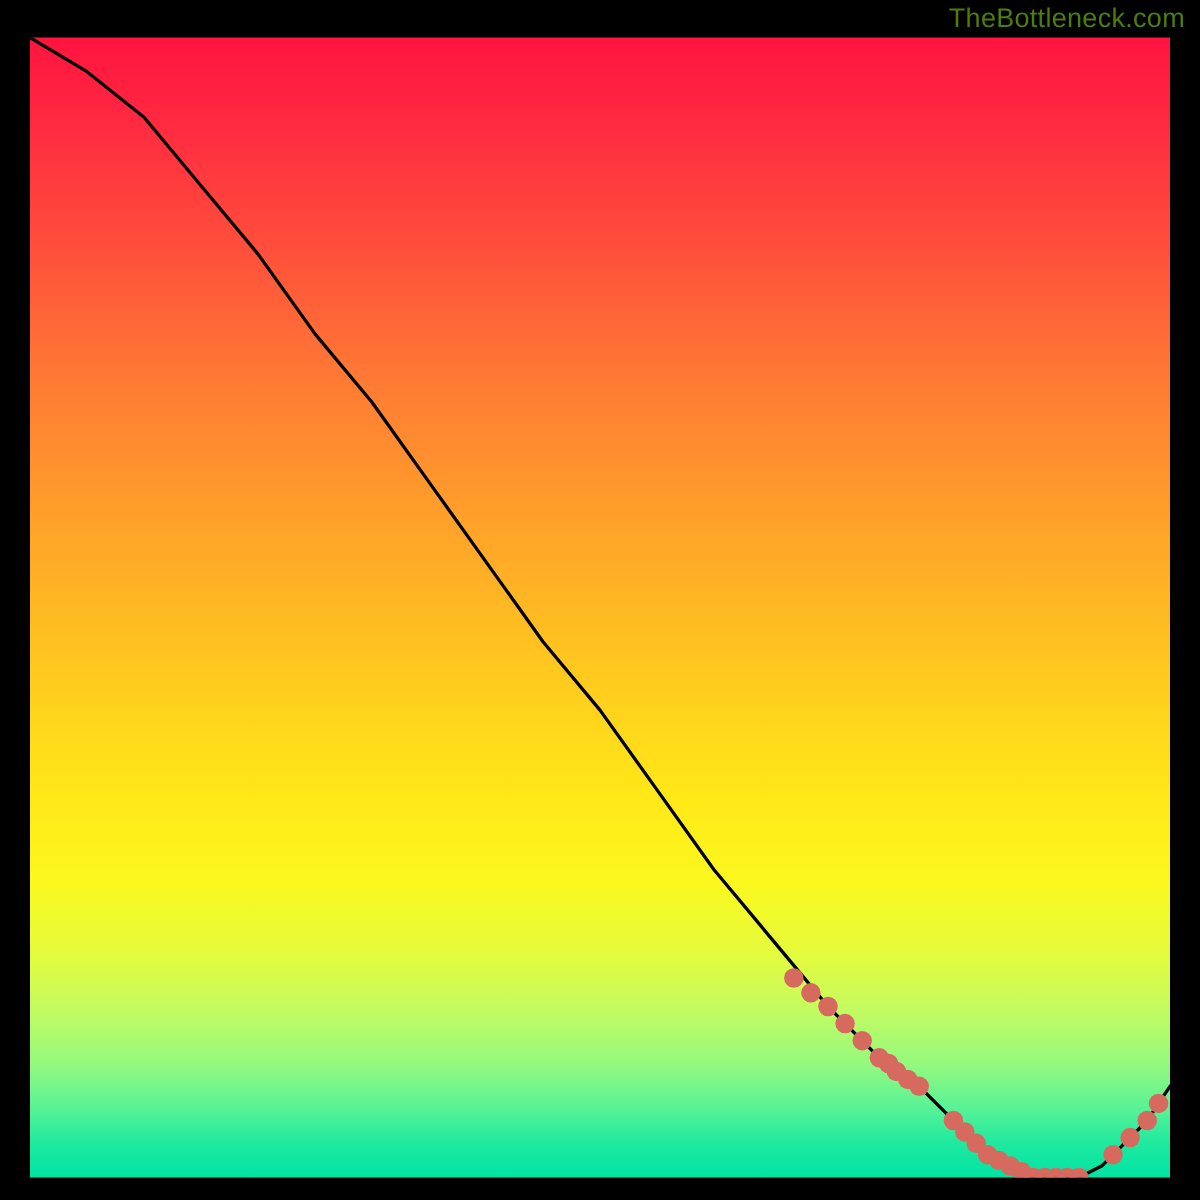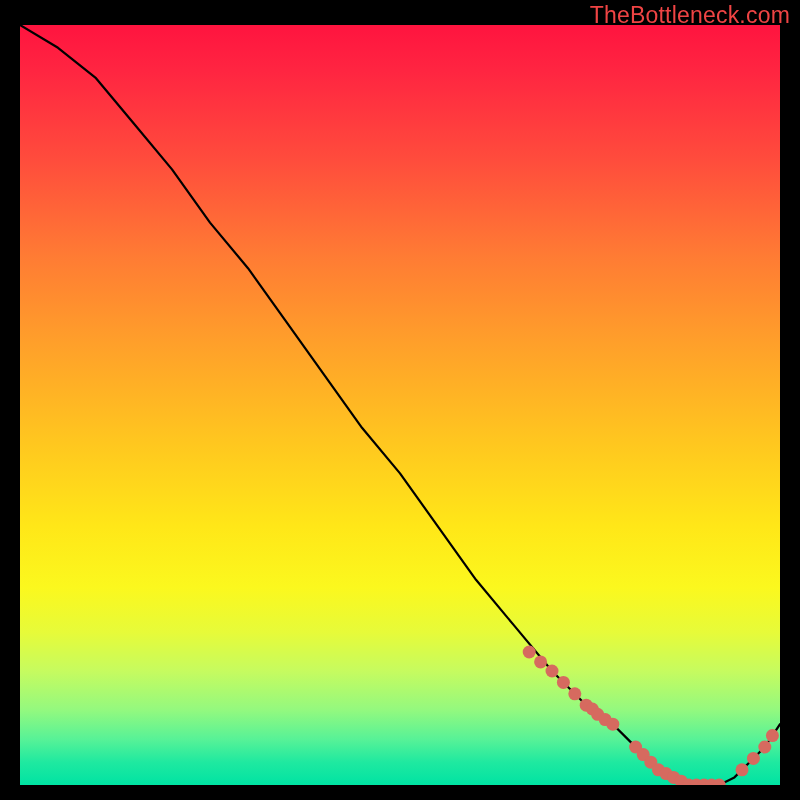--- a/index.html
+++ b/index.html
@@ -13,22 +13,22 @@
   }
   .stage {
     position: relative;
     width: 800px;
     height: 800px;
   }
   .watermark {
     position: absolute;
     top: 2px;
     right: 10px;
-    color: #ef4444;
-    font-size: 23px;
+    color: #4d7c0f;
+    font-size: 18px;
     font-weight: 400;
     letter-spacing: 0.2px;
     z-index: 5;
   }
   .plot {
     position: absolute;
     left: 20px;
     top: 25px;
     width: 760px;
     height: 760px;

